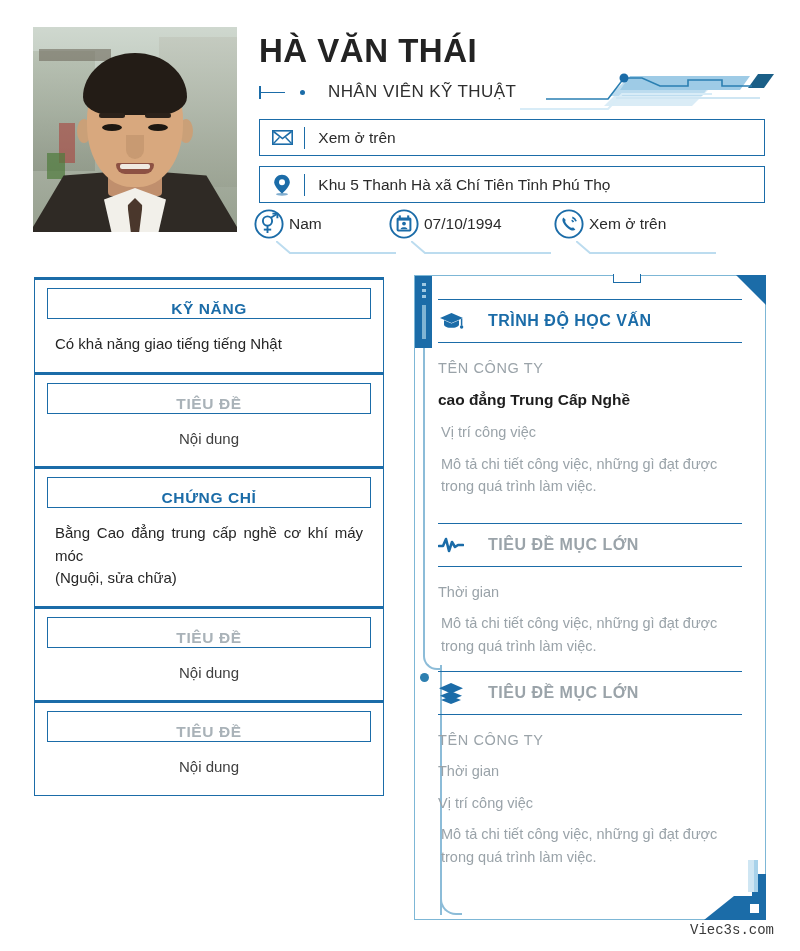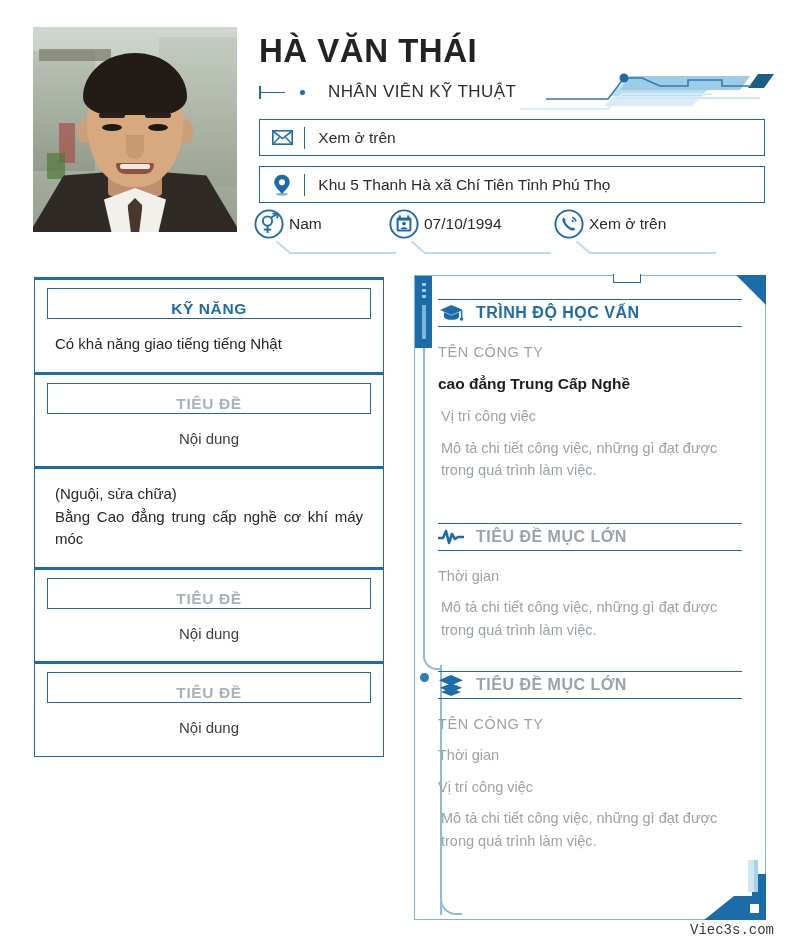--- a/index.html
+++ b/index.html
@@ -344,22 +344,22 @@
   }
   .rc-node.n1 { left: 6px; top: 398px; }
 
   .rsection {
     position: absolute;
     left: 24px; width: 304px;
   }
   .rhead {
     border-top: 1.4px solid #1b6ca8;
     border-bottom: 1.4px solid #1b6ca8;
-    height: 28px;
-    display: flex; align-items: center; gap: 12px;
+    height: 44px;
+    display: flex; align-items: center; gap: 24px;
   }
   .rhead-icon {
     width: 26px; display: flex; align-items: center; justify-content: center;
     color: #1b6ca8; flex: none;
   }
   .rhead-text {
     font-size: 16px; font-weight: bold; letter-spacing: .5px;
     color: #1b6ca8;
   }
   .rhead-text.muted { color: #9aa3a9; }
@@ -531,23 +531,26 @@
   <div class="lblock">
     <div class="lhead">
       <span class="lhead-text muted">TIÊU ĐỀ</span>
     </div>
     <div class="lbody">
       <div class="litem muted">Nội dung</div>
     </div>
   </div>
 
   <div class="lblock">
+    <div class="lhead">
+      <span class="lhead-text">CHỨNG CHỈ</span>
+    </div>
     <div class="lbody tight">
+      <div class="litem justify">Bằng Cao đẳng trung cấp nghề cơ khí máy móc</div>
       <div class="litem">(Nguội, sửa chữa)</div>
-      <div class="litem justify">Bằng Cao đẳng trung cấp nghề cơ khí máy móc</div>
     </div>
   </div>
 
   <div class="lblock">
     <div class="lhead">
       <span class="lhead-text muted">TIÊU ĐỀ</span>
     </div>
     <div class="lbody">
       <div class="litem muted">Nội dung</div>
     </div>

